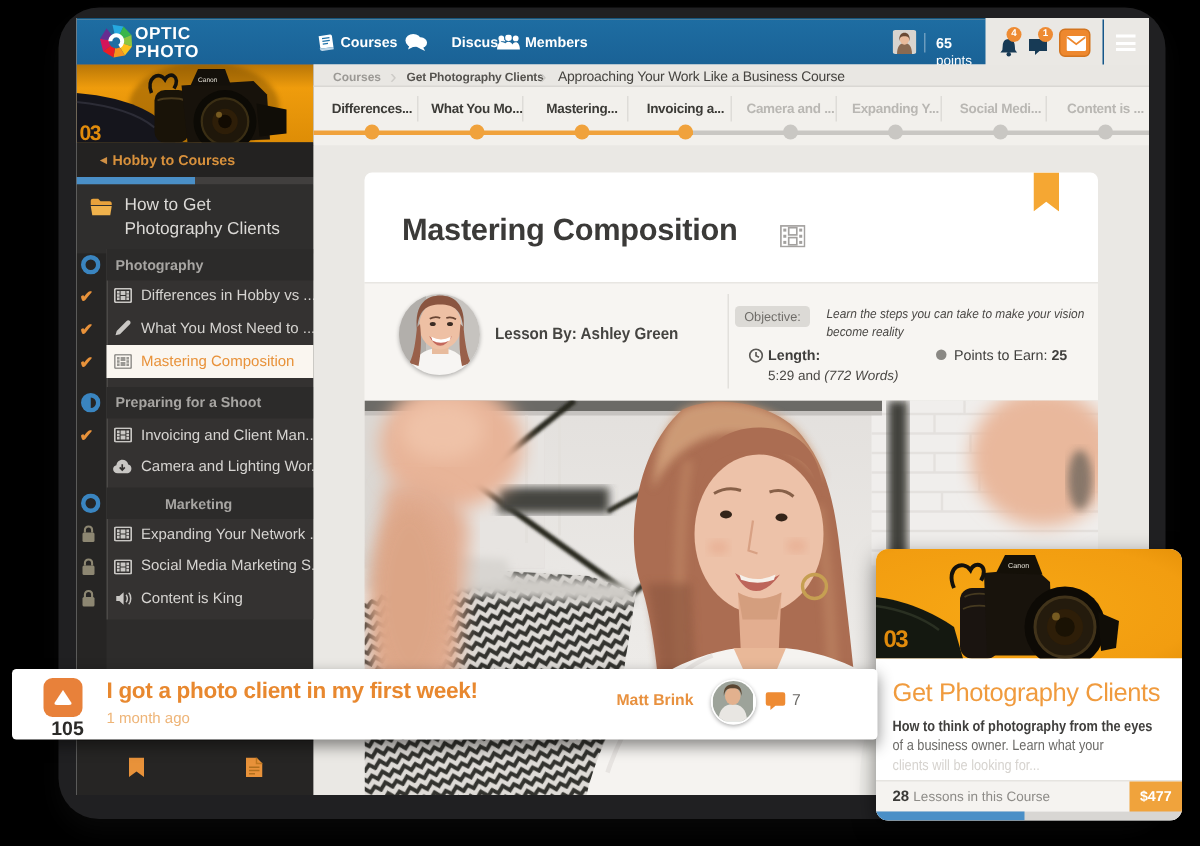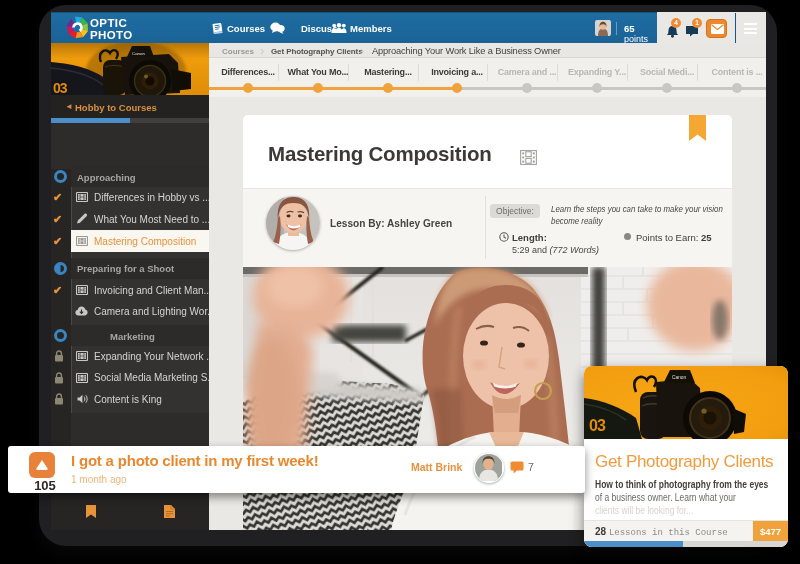--- a/index.html
+++ b/index.html
@@ -157,34 +157,41 @@
       <text x="2" y="50" font-size="14" font-weight="bold" fill="#e08b0c" font-family="Liberation Sans" letter-spacing="-1">03</text>
     </svg>
 
     <div class="abs" style="left:0;top:52px;width:158px;height:23px;background:#232221;">
       <div class="abs" style="left:14px;top:7px;color:#cf9045;font-size:8px;">◄</div>
       <div class="abs" style="left:24px;top:6.5px;color:#d8913c;font-size:9.5px;font-weight:bold;">Hobby to Courses</div>
     </div>
     <div class="abs" style="left:0;top:75px;width:158px;height:5px;background:#413f3e;"></div>
     <div class="abs" style="left:0;top:75px;width:79px;height:5px;background:#4a8fc7;"></div>
 
+    <div class="abs" style="left:0;top:80px;width:158px;height:46px;background:#2f2e2d;">
+      <svg class="abs" style="left:9px;top:9px" width="15" height="12" viewBox="0 0 15 12">
+        <path d="M0.5,2 C0.5,1 1,0.5 2,0.5 L5.5,0.5 L7,2.2 L13,2.2 C14,2.2 14.5,2.8 14.5,3.8 L14.5,4.6 L0.5,4.6 Z" fill="#e8a23c"></path>
+        <path d="M1.5,11.5 L0.5,5.4 L14.5,5.4 L13.5,11.5 Z" fill="#f0b24c"></path>
+      </svg>
+      <div class="abs" style="left:32px;top:6px;color:#dcdad7;font-size:11.5px;font-weight:normal;line-height:16px;">How to Get<br>Photography Clients</div>
+    </div>
 
     <div class="abs" style="left:0;top:126px;width:20px;height:324px;background:#262524;"></div>
     <div class="abs" style="left:21px;top:123px;width:137px;height:247px;background:#343231;"></div>
     <div class="abs" style="left:20px;top:123px;width:1px;height:247px;background:#4b4947;"></div>
 
     <div class="abs" style="left:20px;top:123px;width:138px;height:21px;background:#2c2b2a;"></div>
     <div class="abs" style="left:20px;top:214.5px;width:138px;height:21px;background:#2c2b2a;"></div>
     <div class="abs" style="left:20px;top:282px;width:138px;height:21px;background:#2c2b2a;"></div>
     <div class="abs" style="left:20px;top:186.5px;width:138px;height:22.5px;background:#faf6f0;"></div>
 
     <svg class="abs" style="left:2.5px;top:127px" width="13" height="13" viewBox="0 0 13 13">
         <circle cx="6.5" cy="6.5" r="5" fill="none" stroke="#3a85c0" stroke-width="3"></circle>
       </svg>
-    <div class="srow sidehead" style="left:26px;top:128.5px;">Approaching</div>
+    <div class="srow sidehead" style="left:26px;top:128.5px;">Photography</div>
 
     <div class="chk" style="left:2px;top:148px;">✔</div>
     <svg class="abs" style="left:25px;top:149px" width="12" height="10" viewBox="0 0 18 15">
         <rect x="0.7" y="0.7" width="16.6" height="13.6" rx="1.5" fill="none" stroke="#c9c7c4" stroke-width="1.8"></rect>
         <rect x="3" y="3" width="2.6" height="2.6" fill="#c9c7c4"></rect>
         <rect x="3" y="6.2" width="2.6" height="2.6" fill="#c9c7c4"></rect>
         <rect x="3" y="9.4" width="2.6" height="2.6" fill="#c9c7c4"></rect>
         <rect x="12.4" y="3" width="2.6" height="2.6" fill="#c9c7c4"></rect>
         <rect x="12.4" y="6.2" width="2.6" height="2.6" fill="#c9c7c4"></rect>
         <rect x="12.4" y="9.4" width="2.6" height="2.6" fill="#c9c7c4"></rect>
@@ -298,21 +305,21 @@
           <path d="M2,6.5 H9 M2,8.7 H9 M2,10.9 H6" stroke="#b06f1d" stroke-width="1"></path>
         </svg>
     </div>
   </div>
 
   <div id="crumbs" class="abs">
     <div class="abs" style="left:13px;top:4px;font-size:8px;color:#9b9995;font-weight:bold;">Courses</div>
     <div class="abs" style="left:51px;top:0px;font-size:13px;color:#cdcbc7;font-weight:normal;">›</div>
     <div class="abs" style="left:62px;top:4px;font-size:8px;color:#55534f;font-weight:bold;letter-spacing:-.1px;">Get Photography Clients</div>
     <div class="abs" style="left:151px;top:0px;font-size:13px;color:#cdcbc7;font-weight:normal;">›</div>
-    <div class="abs" style="left:163px;top:3px;font-size:9.3px;color:#45433f;letter-spacing:-.15px;">Approaching Your Work Like a Business Owner</div>
+    <div class="abs" style="left:163px;top:3px;font-size:9.3px;color:#45433f;letter-spacing:-.15px;">Approaching Your Work Like a Business Course</div>
   </div>
 
   <div id="tabs" class="abs">
     <div class="abs" style="left:69px;top:6px;width:1px;height:17px;background:#dedcd8;"></div>
     <div class="abs" style="left:139px;top:6px;width:1px;height:17px;background:#dedcd8;"></div>
     <div class="abs" style="left:209px;top:6px;width:1px;height:17px;background:#dedcd8;"></div>
     <div class="abs" style="left:278px;top:6px;width:1px;height:17px;background:#dedcd8;"></div>
     <div class="abs" style="left:348px;top:6px;width:1px;height:17px;background:#dedcd8;"></div>
     <div class="abs" style="left:418px;top:6px;width:1px;height:17px;background:#dedcd8;"></div>
     <div class="abs" style="left:488px;top:6px;width:1px;height:17px;background:#dedcd8;"></div>
@@ -519,18 +526,18 @@
     <path d="M148,42 L162,48 L160,66 L150,68 Z" fill="#100d07"></path>
     <text x="5" y="65" font-size="16" font-weight="bold" fill="#e08b0c" font-family="Liberation Sans" letter-spacing="-1">03</text>
   </svg>
   <div class="abs" style="left:11px;top:86px;font-size:17px;color:#f09b3e;letter-spacing:-.3px;">Get Photography Clients</div>
   <div class="abs" style="left:11px;top:113px;font-size:10px;line-height:12.8px;transform:scaleX(.85);transform-origin:0 0;white-space:nowrap;">
     <div style="font-weight:bold;color:#403f3d;">How to think of photography from the eyes</div>
     <div style="color:#6b6a67;">of a business owner. Learn what your</div>
     <div style="color:#d6d3cf;">clients will be looking for...</div>
   </div>
   <div class="abs" style="left:0;top:154px;width:204px;height:21px;background:#f5f3f0;border-top:1px solid #e6e4e0;">
-    <div class="abs" style="left:11px;top:5px;font-size:10px;font-weight:bold;color:#3b3a38;">28 <span style="font-weight:normal;font-size:9px;color:#8d8b87;font-family:Liberation Mono, monospace;">Lessons in this Course</span></div>
+    <div class="abs" style="left:11px;top:5px;font-size:10px;font-weight:bold;color:#3b3a38;">28 <span style="font-weight:normal;font-size:9px;color:#8d8b87;">Lessons in this Course</span></div>
     <div class="abs" style="left:169px;top:0;width:35px;height:21px;background:#f0a33c;color:#fff;font-size:9.5px;font-weight:bold;text-align:center;line-height:21px;">$477</div>
   </div>
   <div class="abs" style="left:0;top:175px;width:204px;height:6px;background:#d8d6d3;"></div>
   <div class="abs" style="left:0;top:175px;width:99px;height:6px;background:#4a8fc7;"></div>
 </div>
 
 </body></html>

